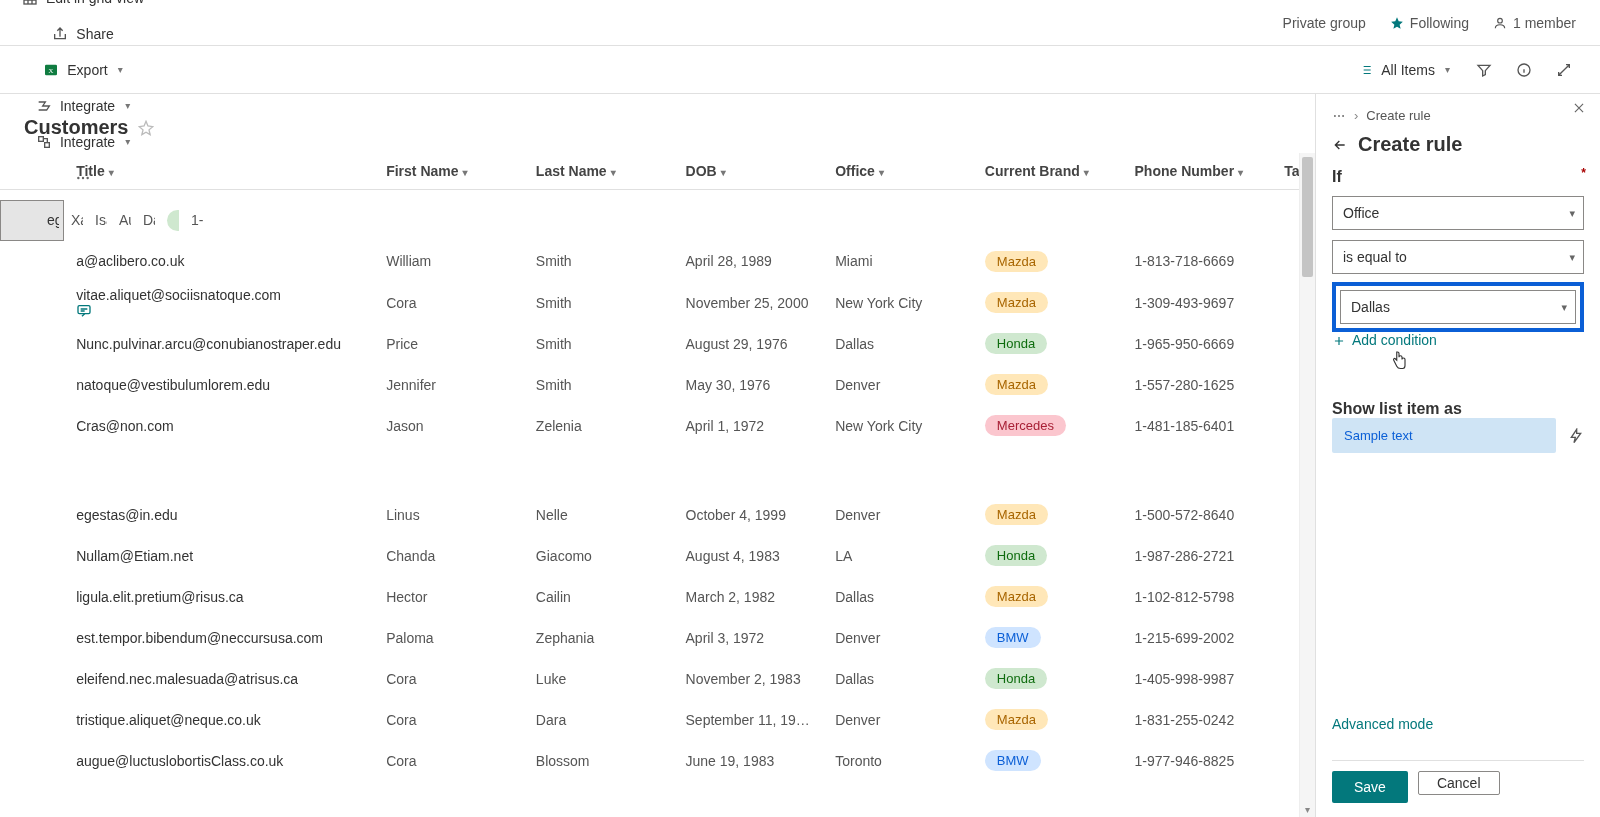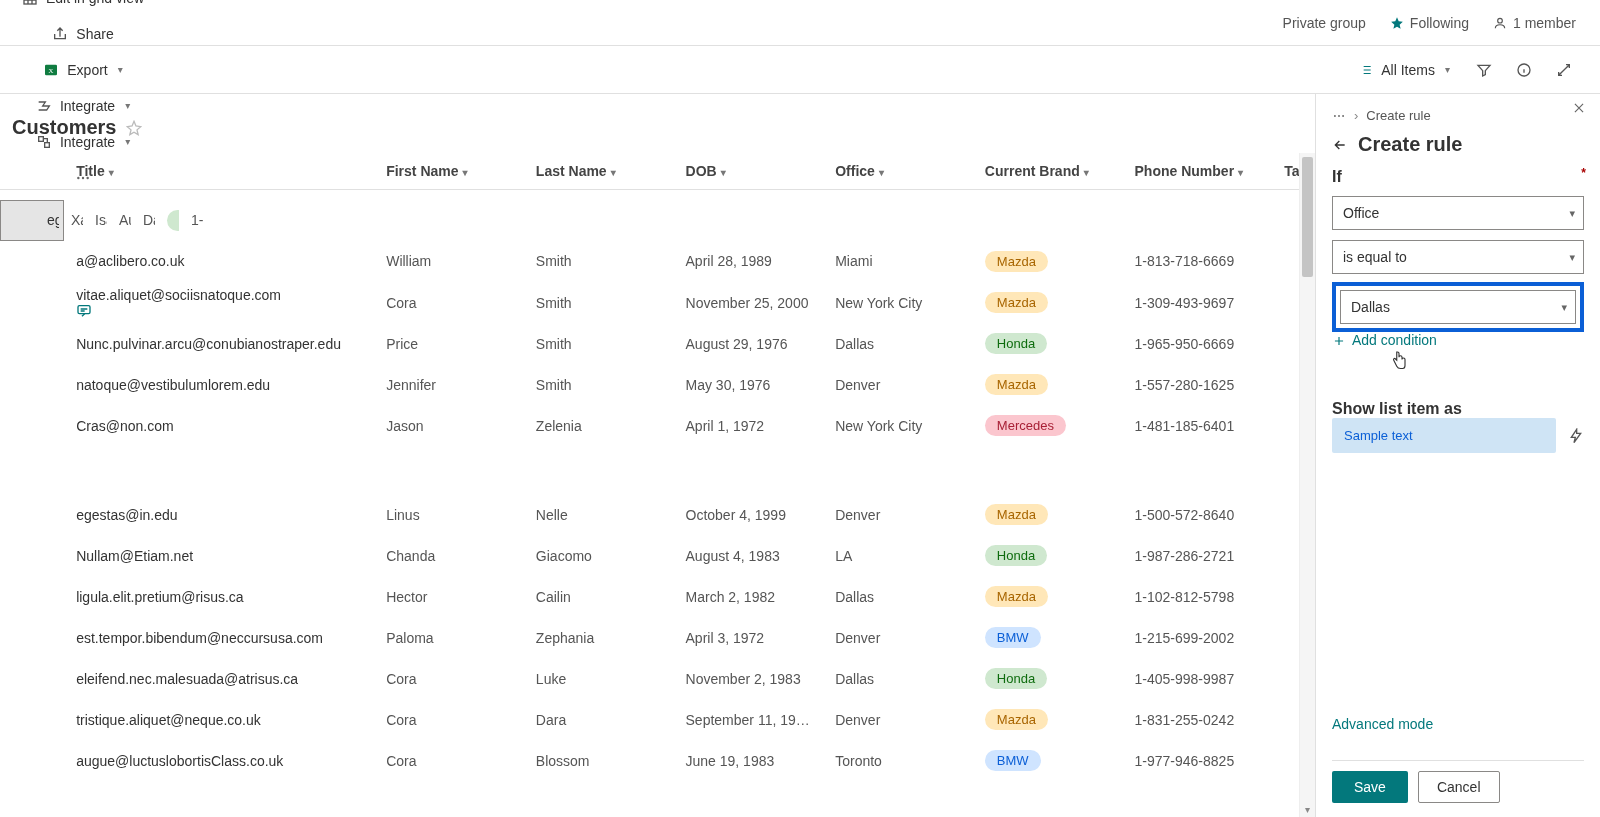--- a/index.html
+++ b/index.html
@@ -103,20 +103,21 @@
     min-width: 0;
     display: flex;
     flex-direction: column;
     position: relative;
   }
   .page-title-row {
     display: flex;
     align-items: center;
     gap: 10px;
     padding: 22px 12px 14px 12px;
+    margin-left: 12px;
   }
   .page-title { font-size: 20px; font-weight: 600; color: #333; }
   .fav-star { color: #bbb; }
 
   
   .grid-wrap { flex:1; overflow: hidden; position: relative; }
   .grid {
     width: 100%;
     border-collapse: collapse;
     table-layout: fixed;
@@ -270,21 +271,21 @@
     padding: 10px 0 14px 0;
     border-top: 1px solid var(--border);
   }
   .btn-save {
     background: var(--teal); color:#fff; border:none;
     height: 32px; padding: 0 22px; font-size:14px; cursor:pointer;
     border-radius:2px;
   }
   .btn-cancel {
     background:#fff; color:#333; border:1px solid #8a8886;
-    height:32px; padding:0 18px; font-size:14px; cursor:pointer;
+    height:24px; padding:0 18px; font-size:14px; cursor:pointer;
     border-radius:2px;
   }
 
   svg { display:block; }
 </style>
 </head>
 <body>
 
 <div class="meta-bar">
   <span class="meta-item">Private group</span>

